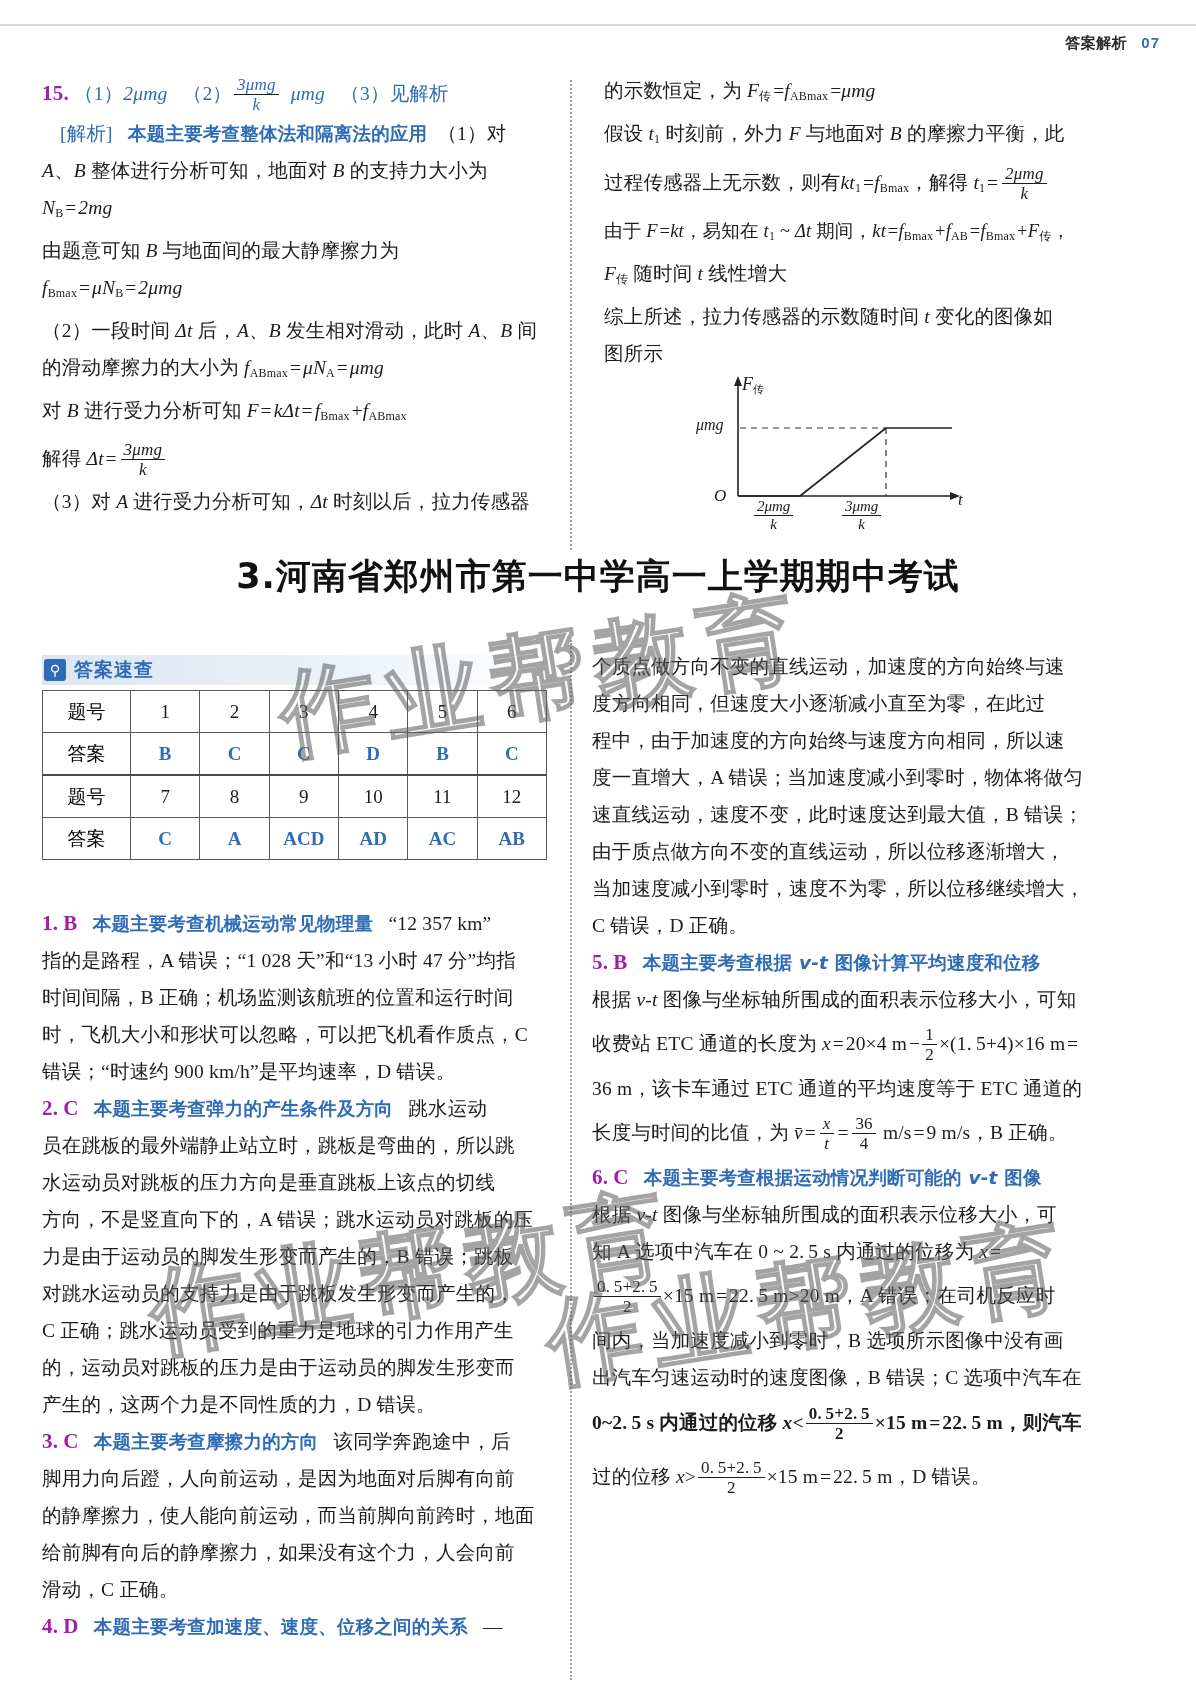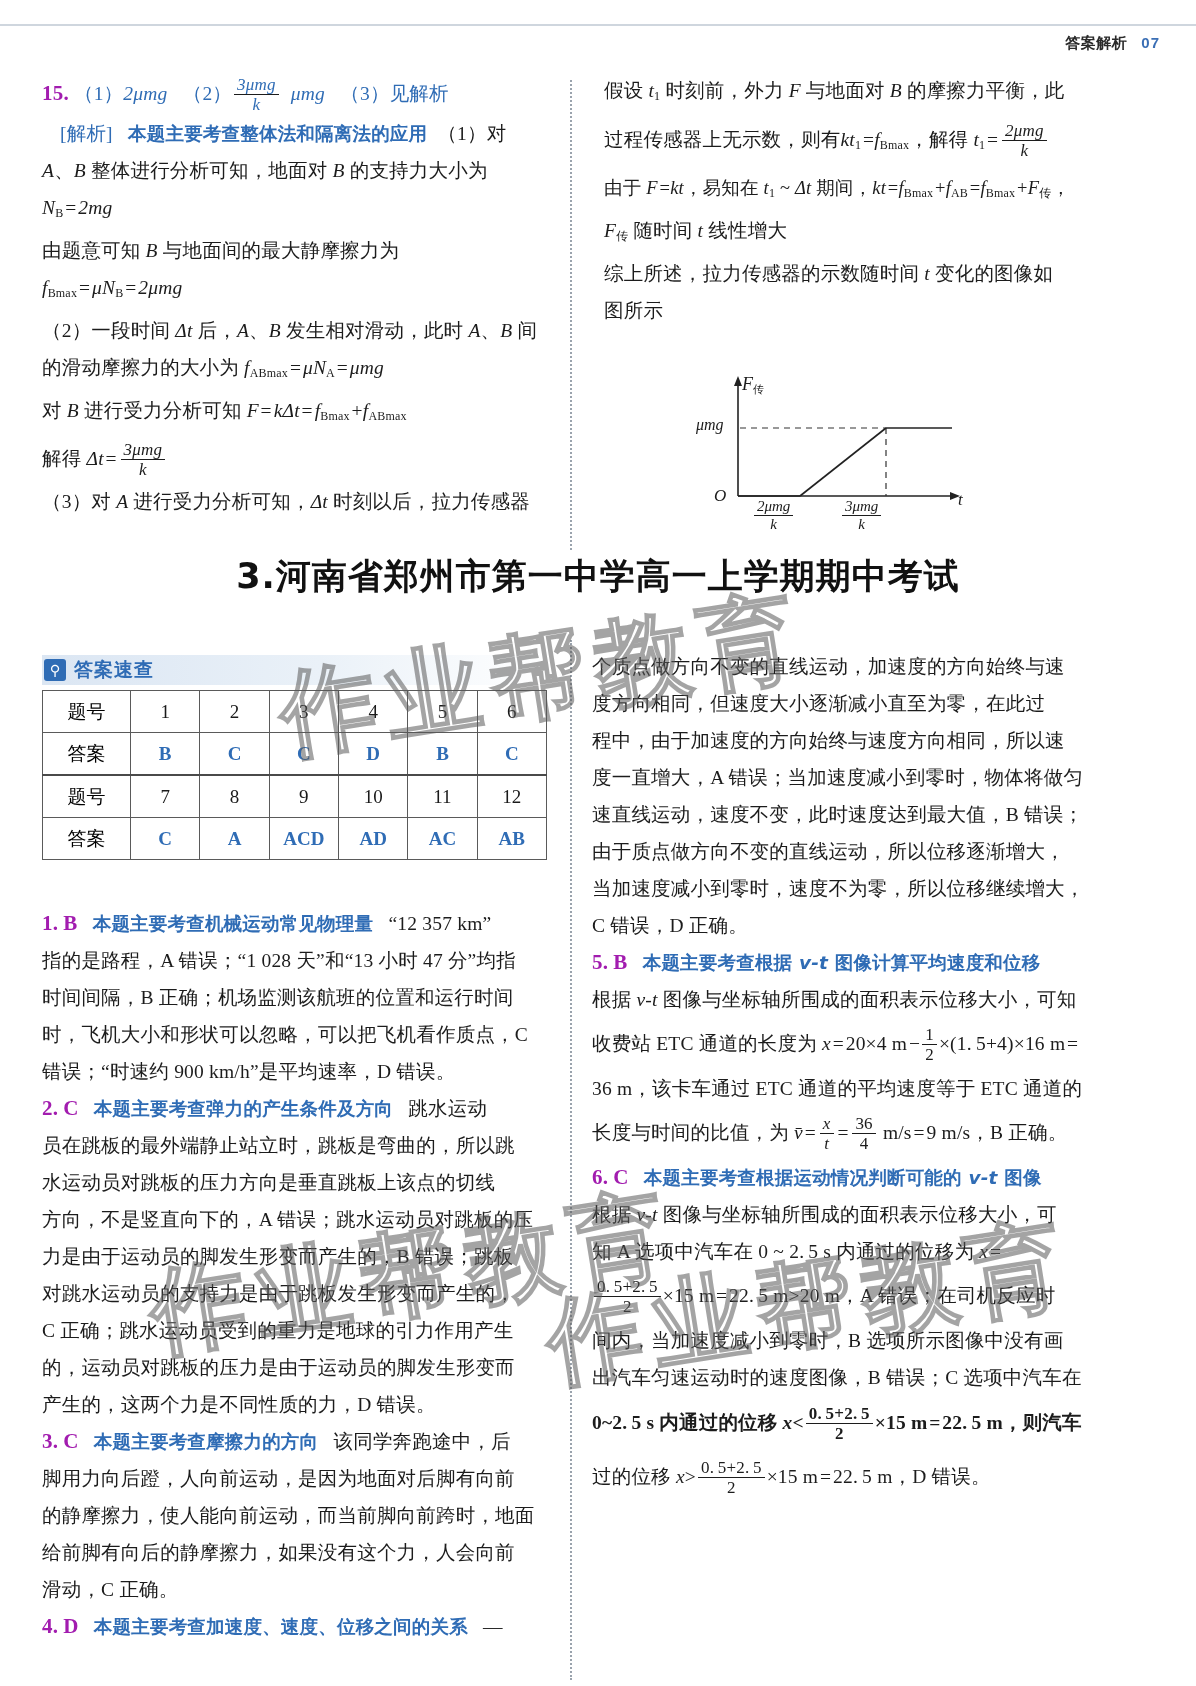--- a/index.html
+++ b/index.html
@@ -184,20 +184,23 @@
       解得 <span class="it">Δt</span> = <span class="frac it"><span class="num">3μmg</span><span class="den">k</span></span>
     </div>
 
     <div class="ln">
       （3）对 <span class="it">A</span> 进行受力分析可知，<span class="it">Δt</span> 时刻以后，拉力传感器
     </div>
   </div>
 
   <div class="col col-right" style="top:72px;position:absolute;">
 
+    <div class="ln" style="padding-left:12px;">
+      的示数恒定，为 <span class="it">F<span class="sub">传</span></span> =<span class="it">f<span class="sub">ABmax</span></span> =<span class="it">μmg</span>
+    </div>
 
     <div class="ln" style="padding-left:12px;">
       假设 <span class="it">t<span class="sub">1</span></span> 时刻前，外力 <span class="it">F</span> 与地面对 <span class="it">B</span> 的摩擦力平衡，此
     </div>
 
     <div class="ln" style="padding-left:12px;line-height:50px;">
       过程传感器上无示数，则有<span class="it">kt<span class="sub">1</span></span> =<span class="it">f<span class="sub">Bmax</span></span>，解得 <span class="it">t<span class="sub">1</span></span> = <span class="frac it"><span class="num">2μmg</span><span class="den">k</span></span>
     </div>
 
     <div class="ln" style="padding-left:12px;font-size:18.5px;">

